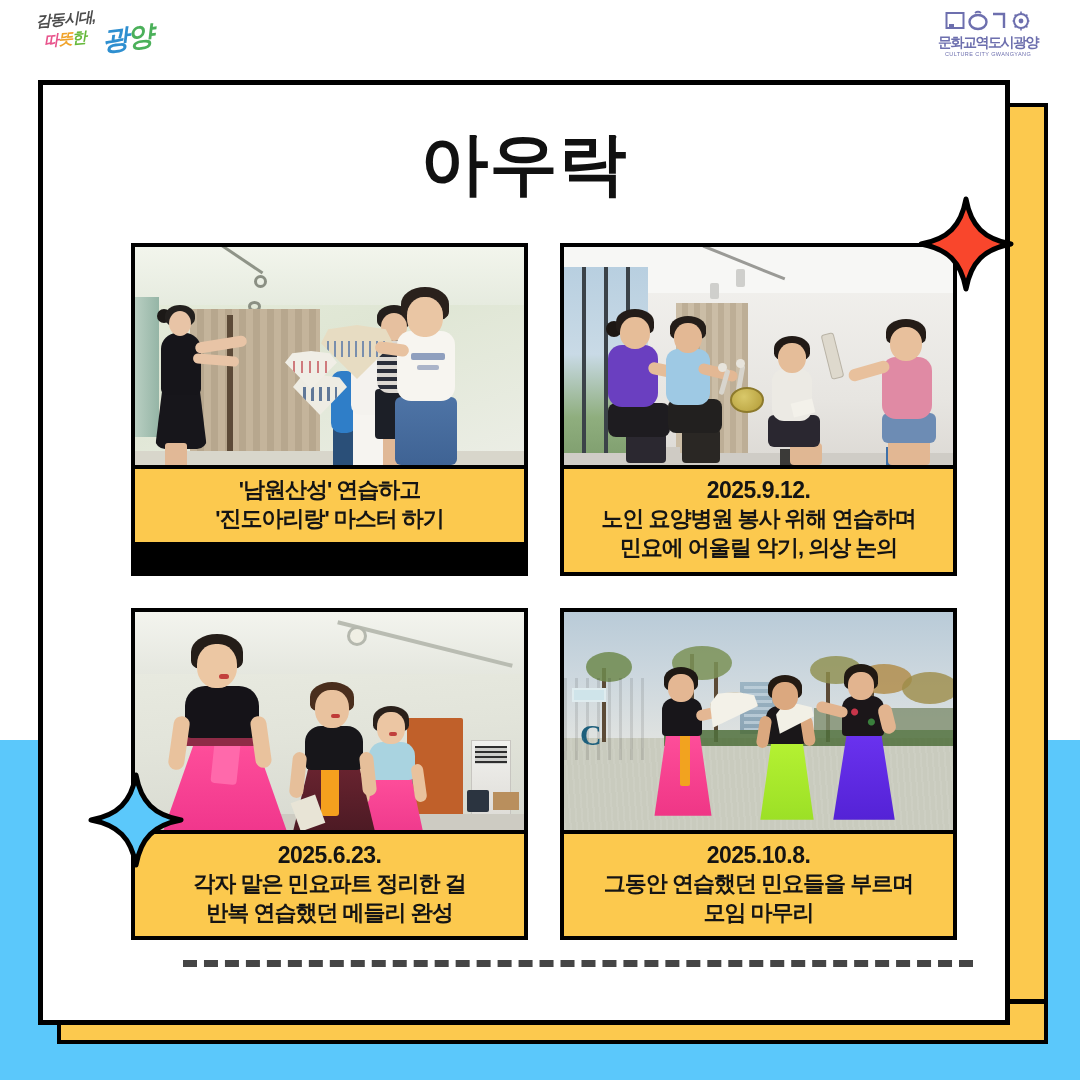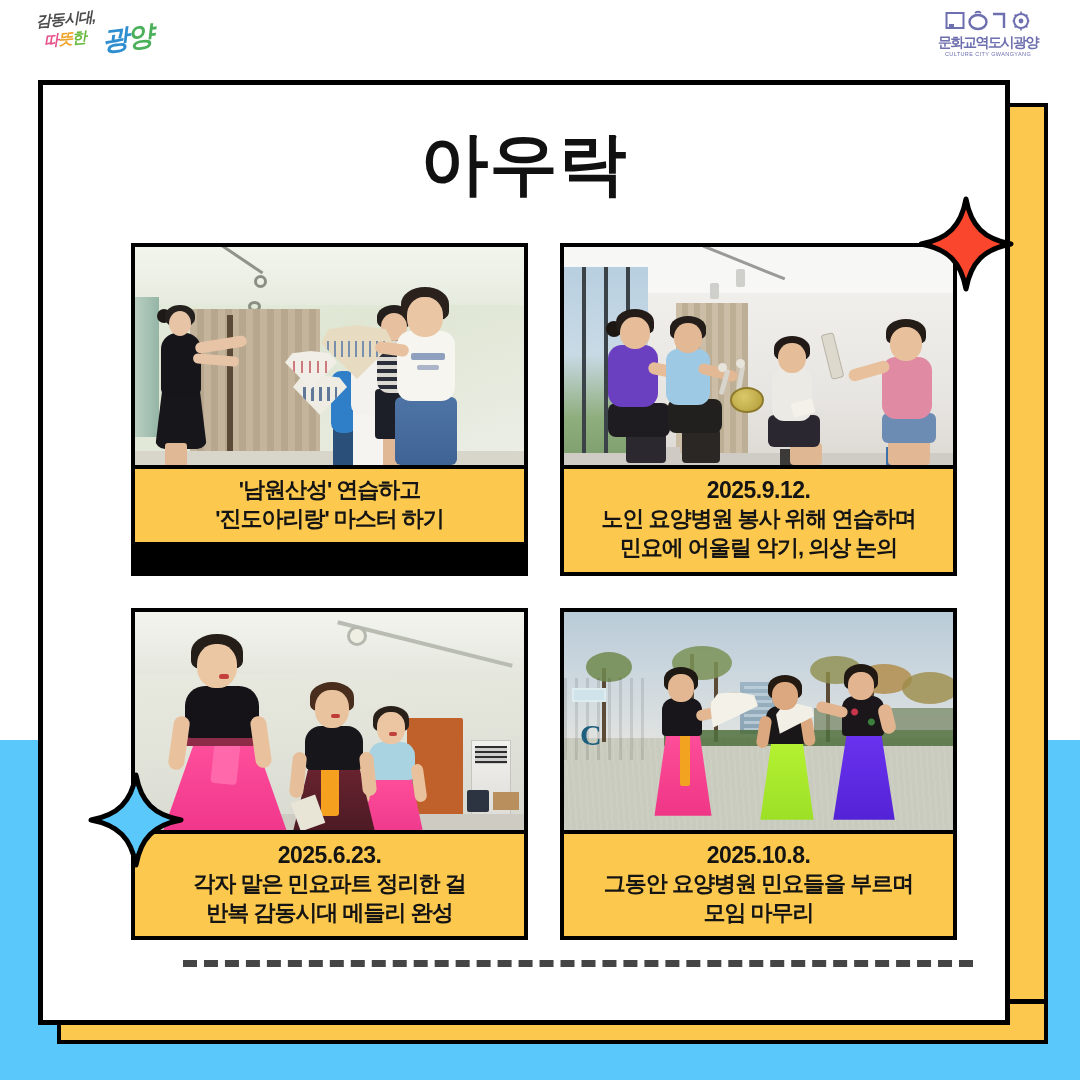--- a/index.html
+++ b/index.html
@@ -638,21 +638,21 @@
             <div class="fig p3-s1-armL"></div>
               <div class="fig p3-s1-armR"></div>
             <div class="fig p3-s1-hair"></div>
               <div class="fig p3-s1-head"></div>
               <div class="fig p3-s1-lip"></div>
           </div>
         </div>
         <div class="caption">
           <div class="cap-date">2025.6.23.</div>
           <div class="cap-l1">각자 맡은 민요파트 정리한 걸</div>
-          <div class="cap-l2">반복 감동시대 메들리 완성</div>
+          <div class="cap-l2">반복 연습했던 메들리 완성</div>
         </div>
       </div>
 
       <div class="photo-card">
         <div class="photo" aria-label="야외 잔디밭에서 분홍·초록·보라 한복을 입은 세 여성이 부채를 들고 노래하는 모습">
           <div class="scene">
             <div class="p4-sky"></div>
             <div class="p4-trees">
               <div class="p4-tree" style="left:38px; height:74px"></div>
               <div class="p4-tree" style="left:126px; height:88px"></div>
@@ -689,21 +689,21 @@
             <div class="fig p4-v-skirt"></div>
               <div class="fig p4-v-top"></div>
             <div class="fig p4-v-arm"></div>
               <div class="fig p4-v-armR"></div>
             <div class="fig p4-v-hair"></div>
               <div class="fig p4-v-head"></div>
           </div>
         </div>
         <div class="caption">
           <div class="cap-date">2025.10.8.</div>
-          <div class="cap-l1">그동안 요양병원 민요들을 부르며</div>
+          <div class="cap-l1">그동안 연습했던 민요들을 부르며</div>
           <div class="cap-l2">모임 마무리</div>
         </div>
       </div>
 
     </div>
 
     <div class="dashed-divider"></div>
   </div>
 
   <svg class="sparkle sparkle-red" width="96" height="96" viewBox="0 0 96 96">

